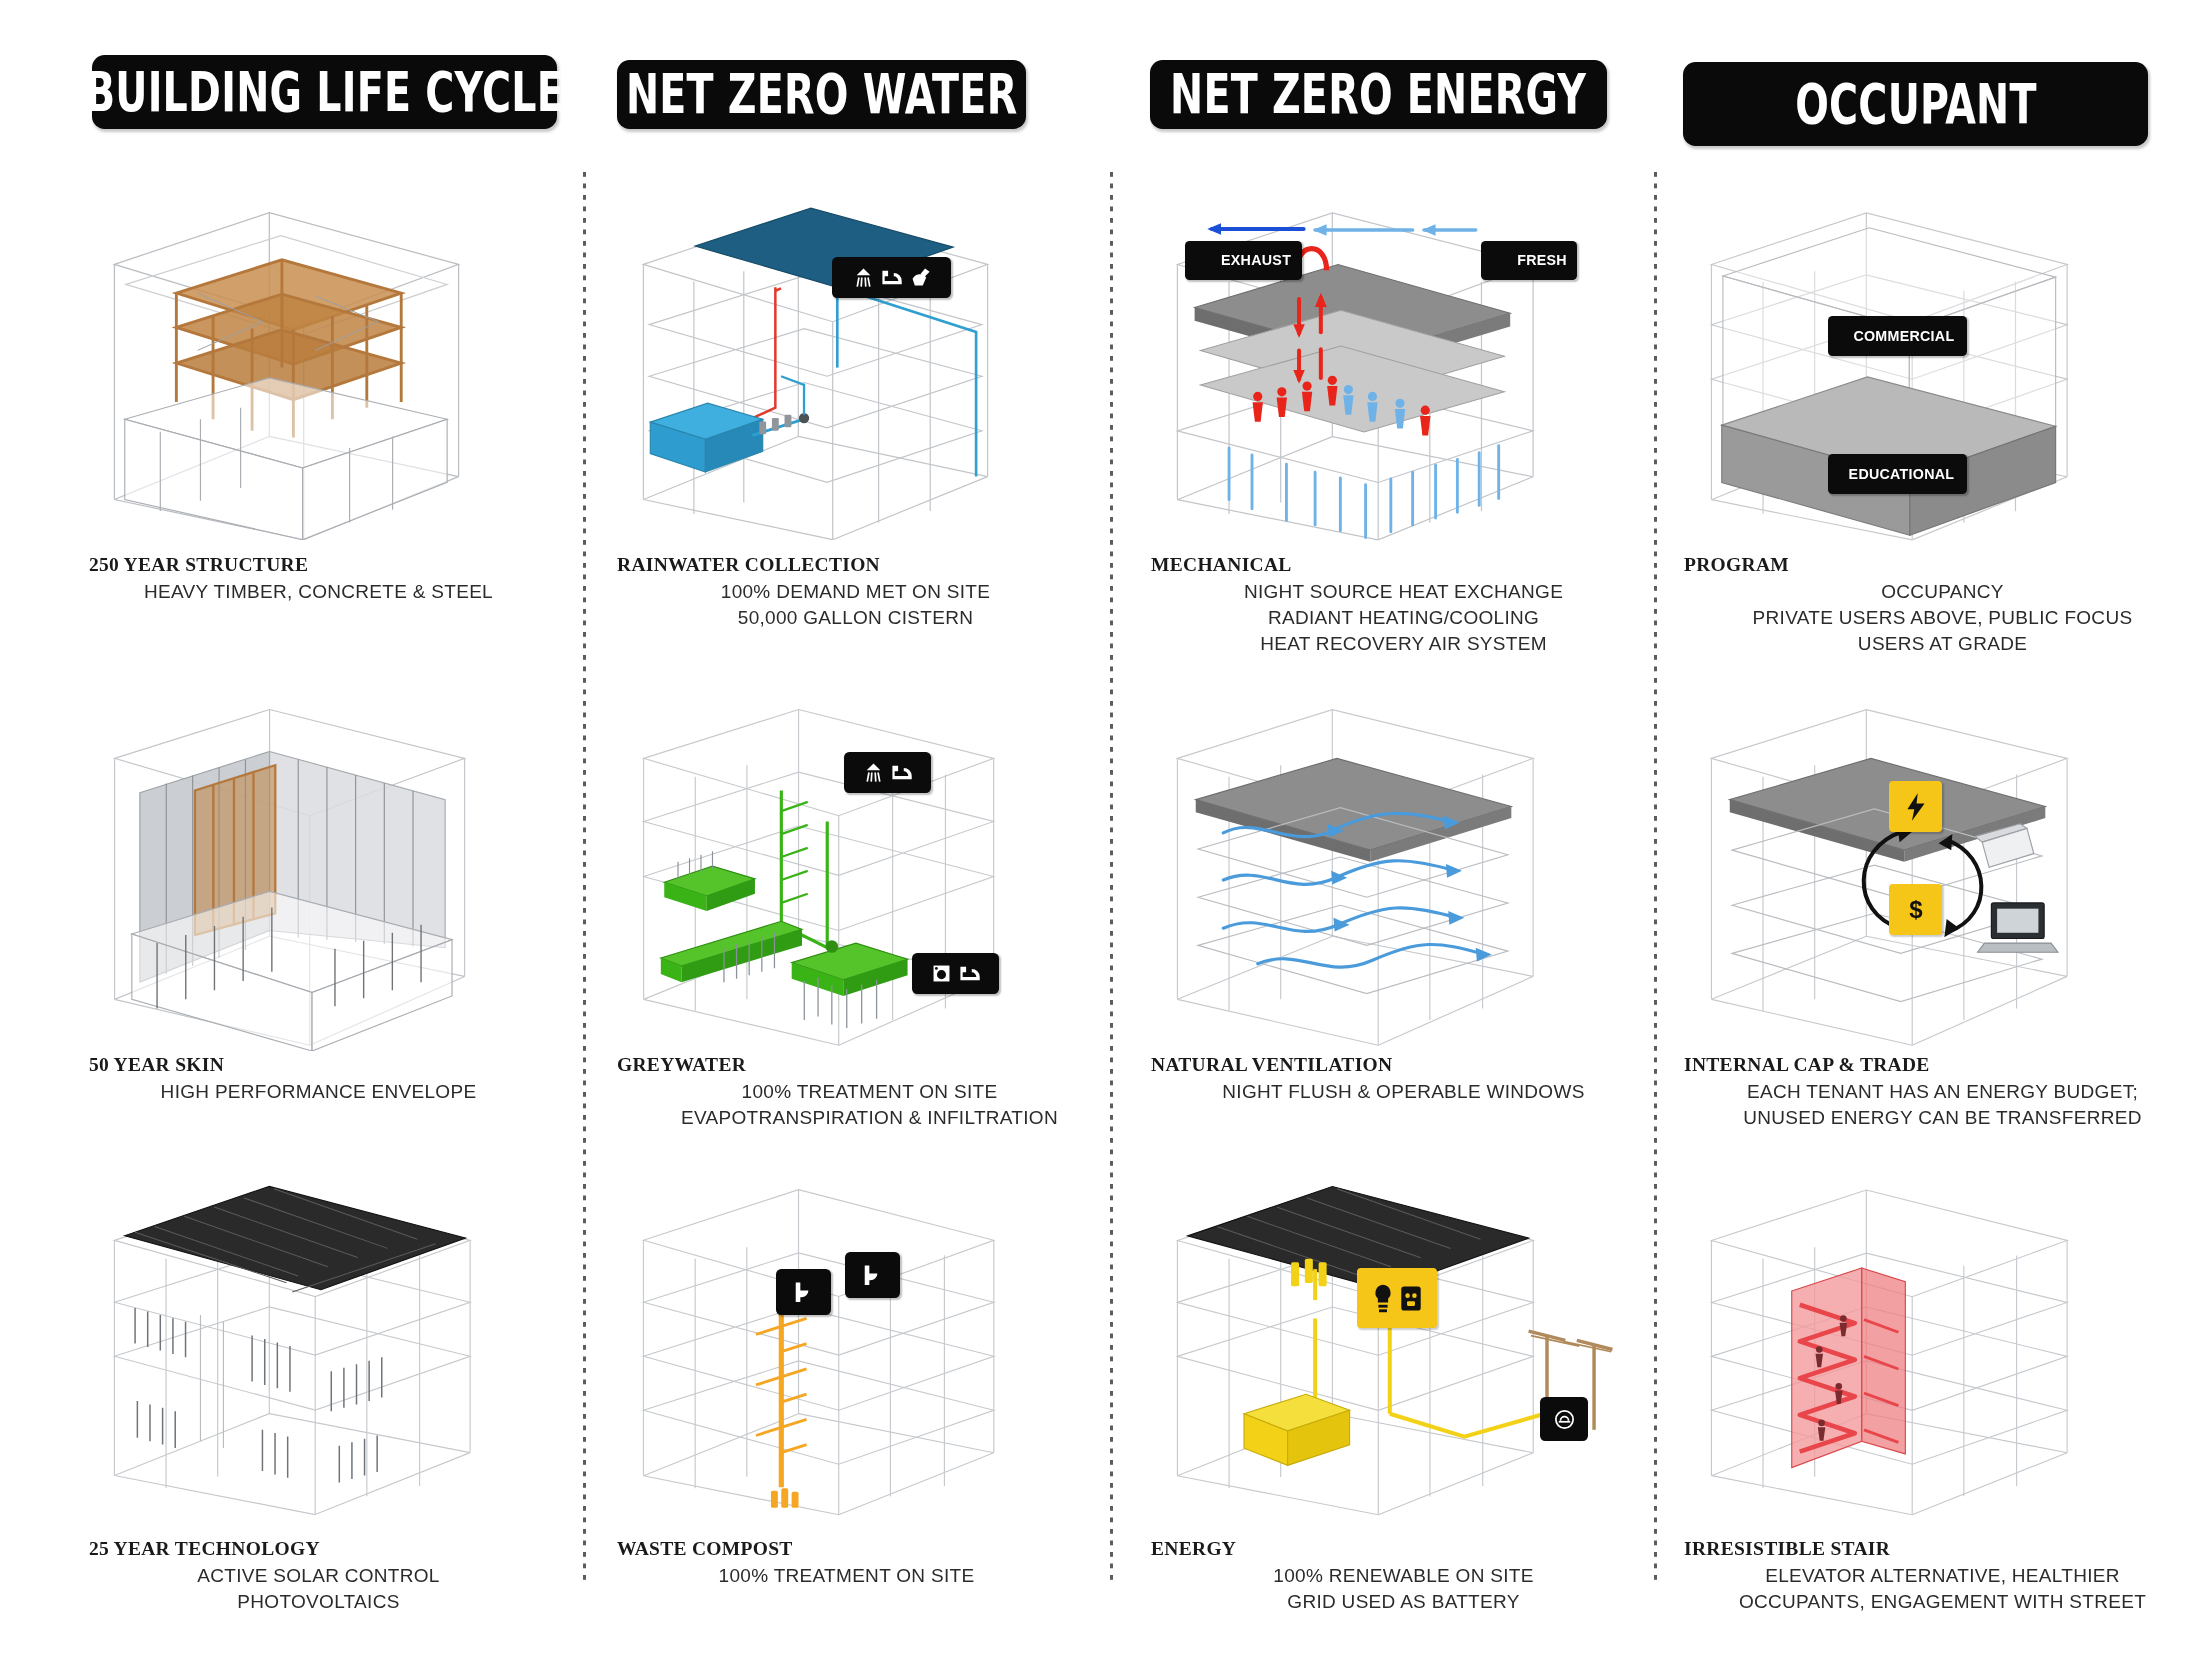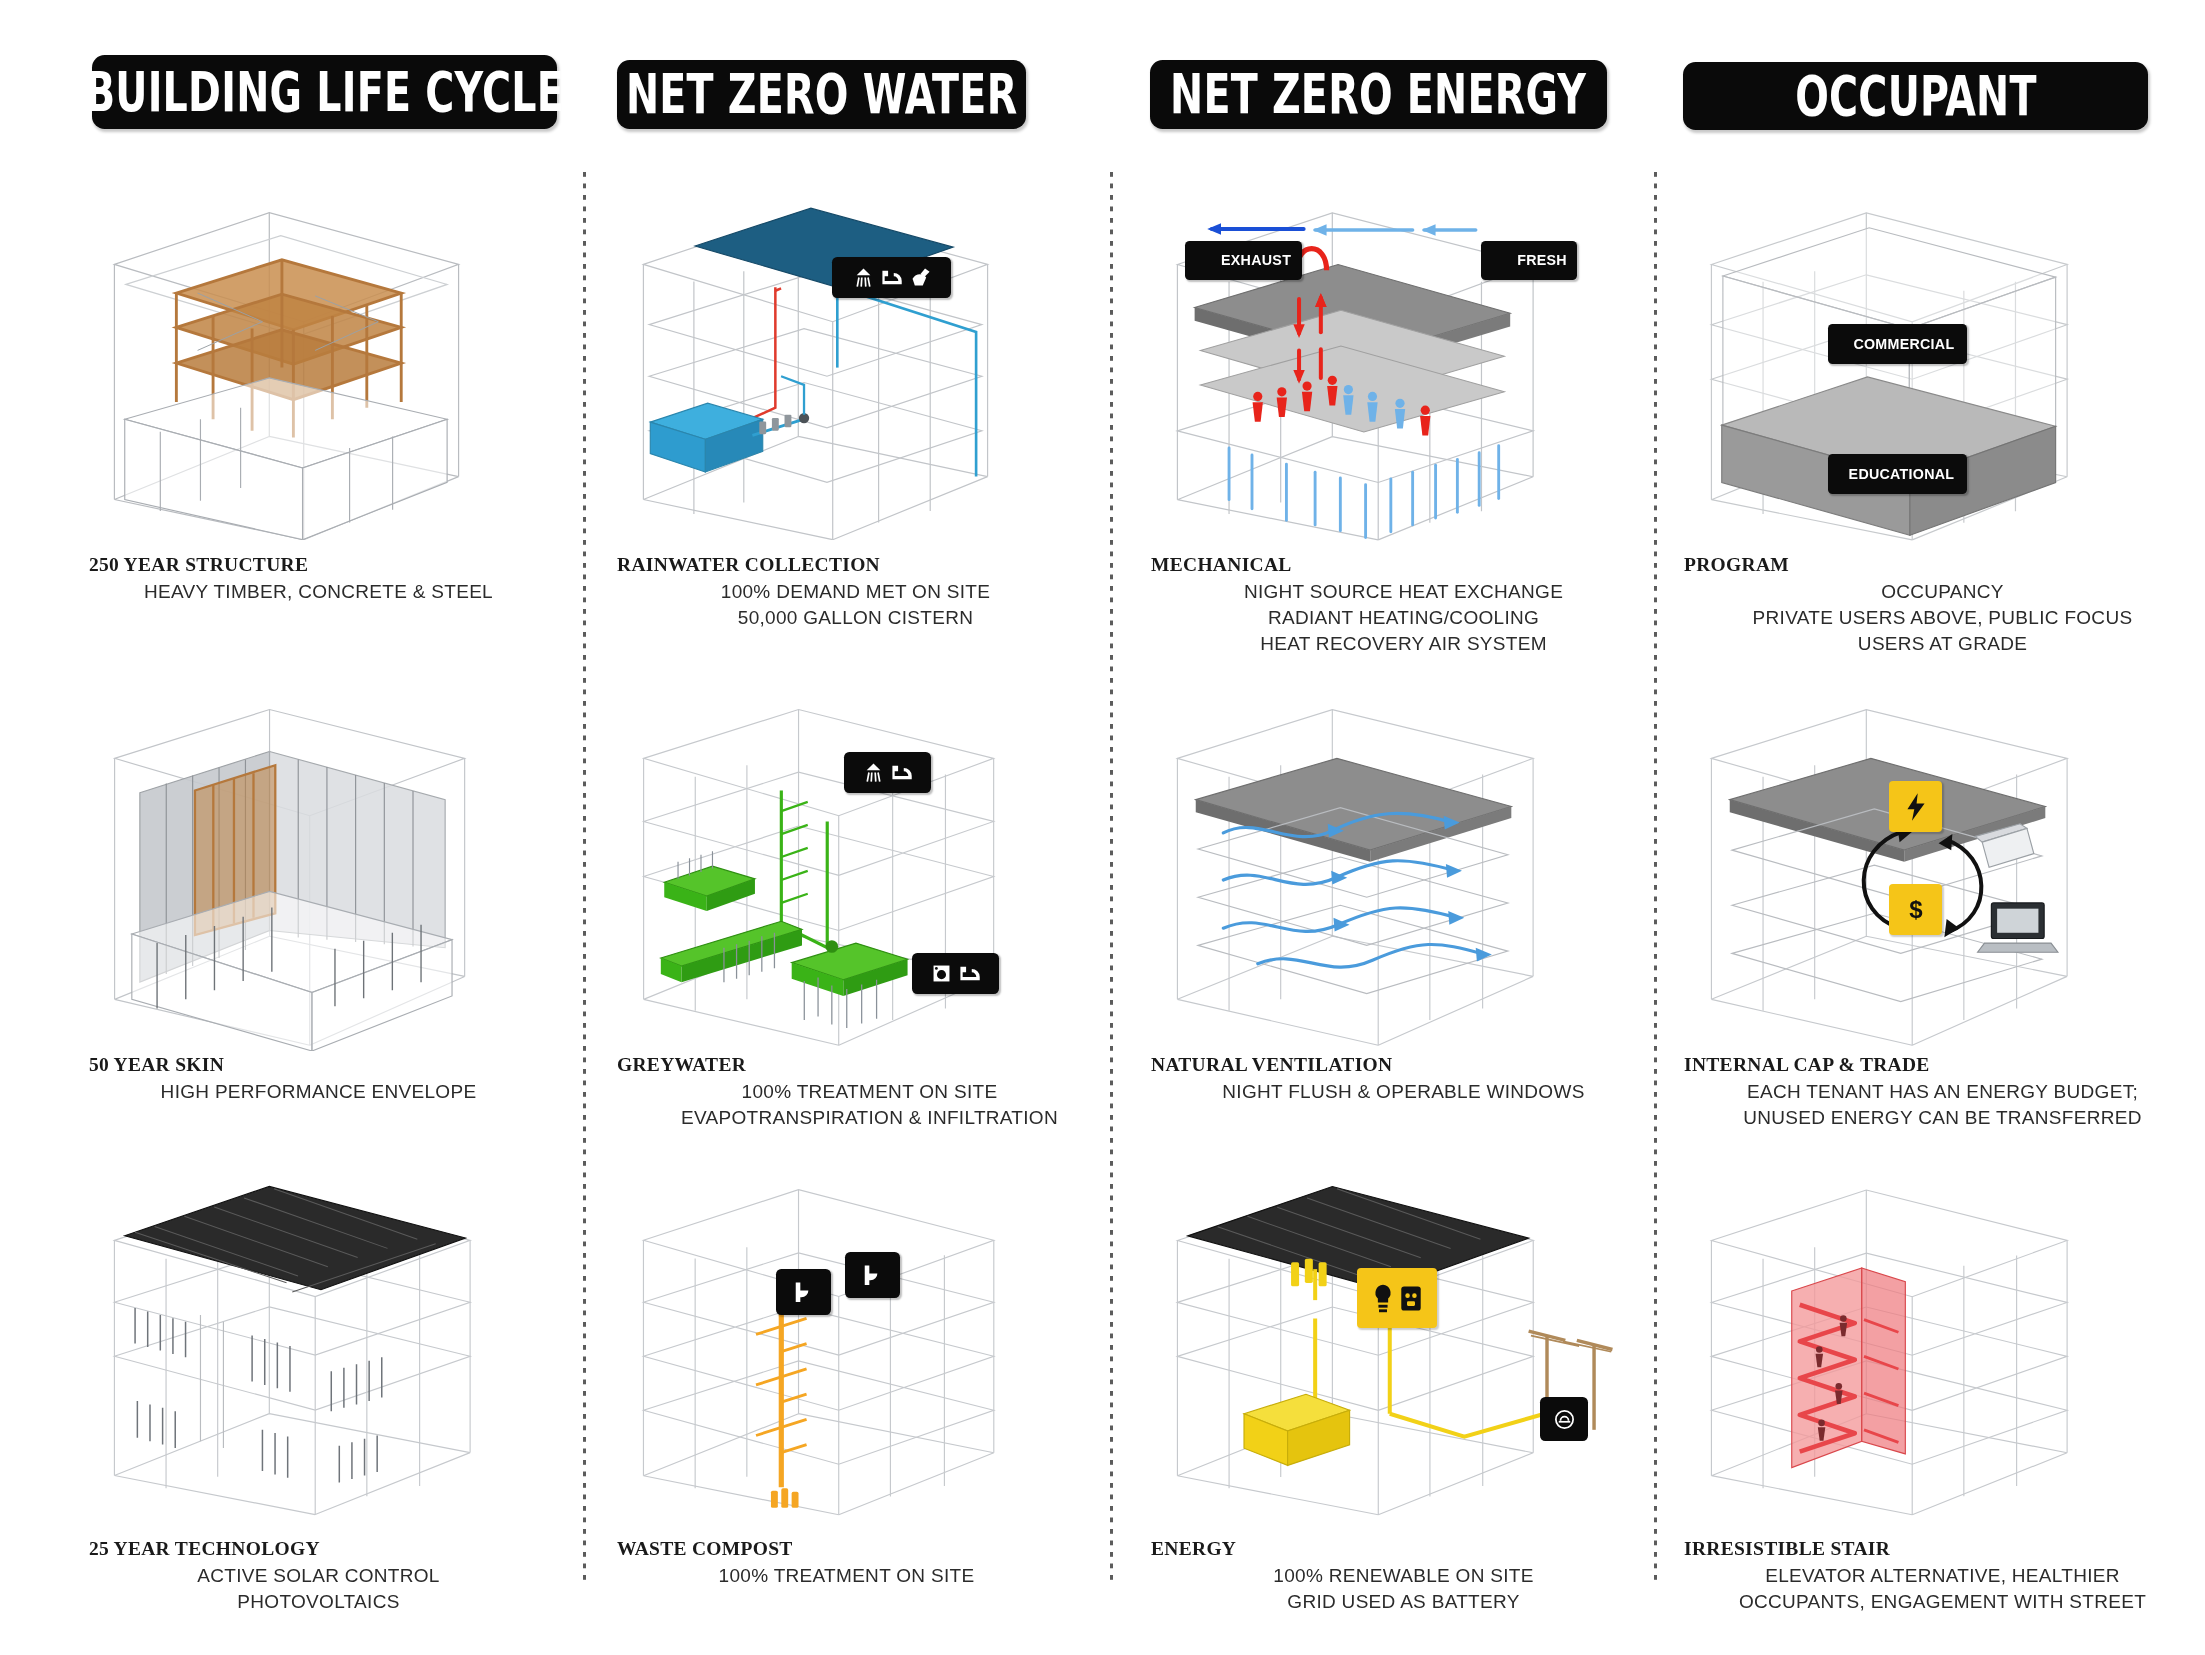--- a/index.html
+++ b/index.html
@@ -53,21 +53,21 @@
 
   <div class="hdr" style="left:617px;top:60px;width:409px;height:69px;">
     <span>NET ZERO WATER</span>
   </div>
   <div class="hdr" style="left:92px;top:55px;width:465px;height:74px;">
     <span>BUILDING LIFE CYCLE</span>
   </div>
   <div class="hdr" style="left:1150px;top:60px;width:457px;height:69px;">
     <span>NET ZERO ENERGY</span>
   </div>
-  <div class="hdr" style="left:1683px;top:62px;width:465px;height:68px;">
+  <div class="hdr" style="left:1683px;top:62px;width:465px;height:84px;">
     <span>OCCUPANT</span>
   </div>
 
   <div class="cell" style="left:80px;top:178px;width:413px;height:362px;">
     <svg viewBox="0 0 720 630" xmlns="http://www.w3.org/2000/svg">
       <g fill="none" stroke="#b9bcc0" stroke-width="2.1">
 
         <path d="M60 150 L330 60 L660 150 L390 250 Z"></path>
         <path d="M60 150 L60 560 M330 60 L330 450 M660 150 L660 520 M390 250 L390 630"></path>
         <path d="M60 560 L390 630 M390 630 L660 520 M60 560 L330 450 M330 450 L660 520"></path>
@@ -283,21 +283,21 @@
         <path d="M80 170 L335 86 L660 172 L405 262 Z"></path>
         <path d="M80 170 L80 430 L405 520 L405 262 Z"></path>
         <path d="M405 262 L405 520 L660 432 L660 172 Z"></path>
       </g>
 
       <path d="M78 430 L332 346 L660 432 L406 522 Z" fill="#b9b9b9" stroke="#8a8a8a" stroke-width="2"></path>
       <path d="M78 430 L78 530 L406 622 L406 522 Z" fill="#9a9a9a" stroke="#7c7c7c" stroke-width="2"></path>
       <path d="M406 522 L406 622 L660 530 L660 432 Z" fill="#8b8b8b" stroke="#747474" stroke-width="2"></path>
     </svg>
   </div>
-  <div class="tag" style="left:1828px;top:324px;width:123px;height:33px;">
+  <div class="tag" style="left:1828px;top:316px;width:123px;height:33px;">
     <span>COMMERCIAL</span>
   </div>
   <div class="tag" style="left:1828px;top:454px;width:123px;height:33px;">
     <span>EDUCATIONAL</span>
   </div>
   <div class="cap" style="left:1684px;top:552px;width:517px;">
     <div class="t">PROGRAM</div>
     <div class="l">OCCUPANCY</div>
     <div class="l">PRIVATE USERS ABOVE, PUBLIC FOCUS</div>
     <div class="l">USERS AT GRADE</div>

